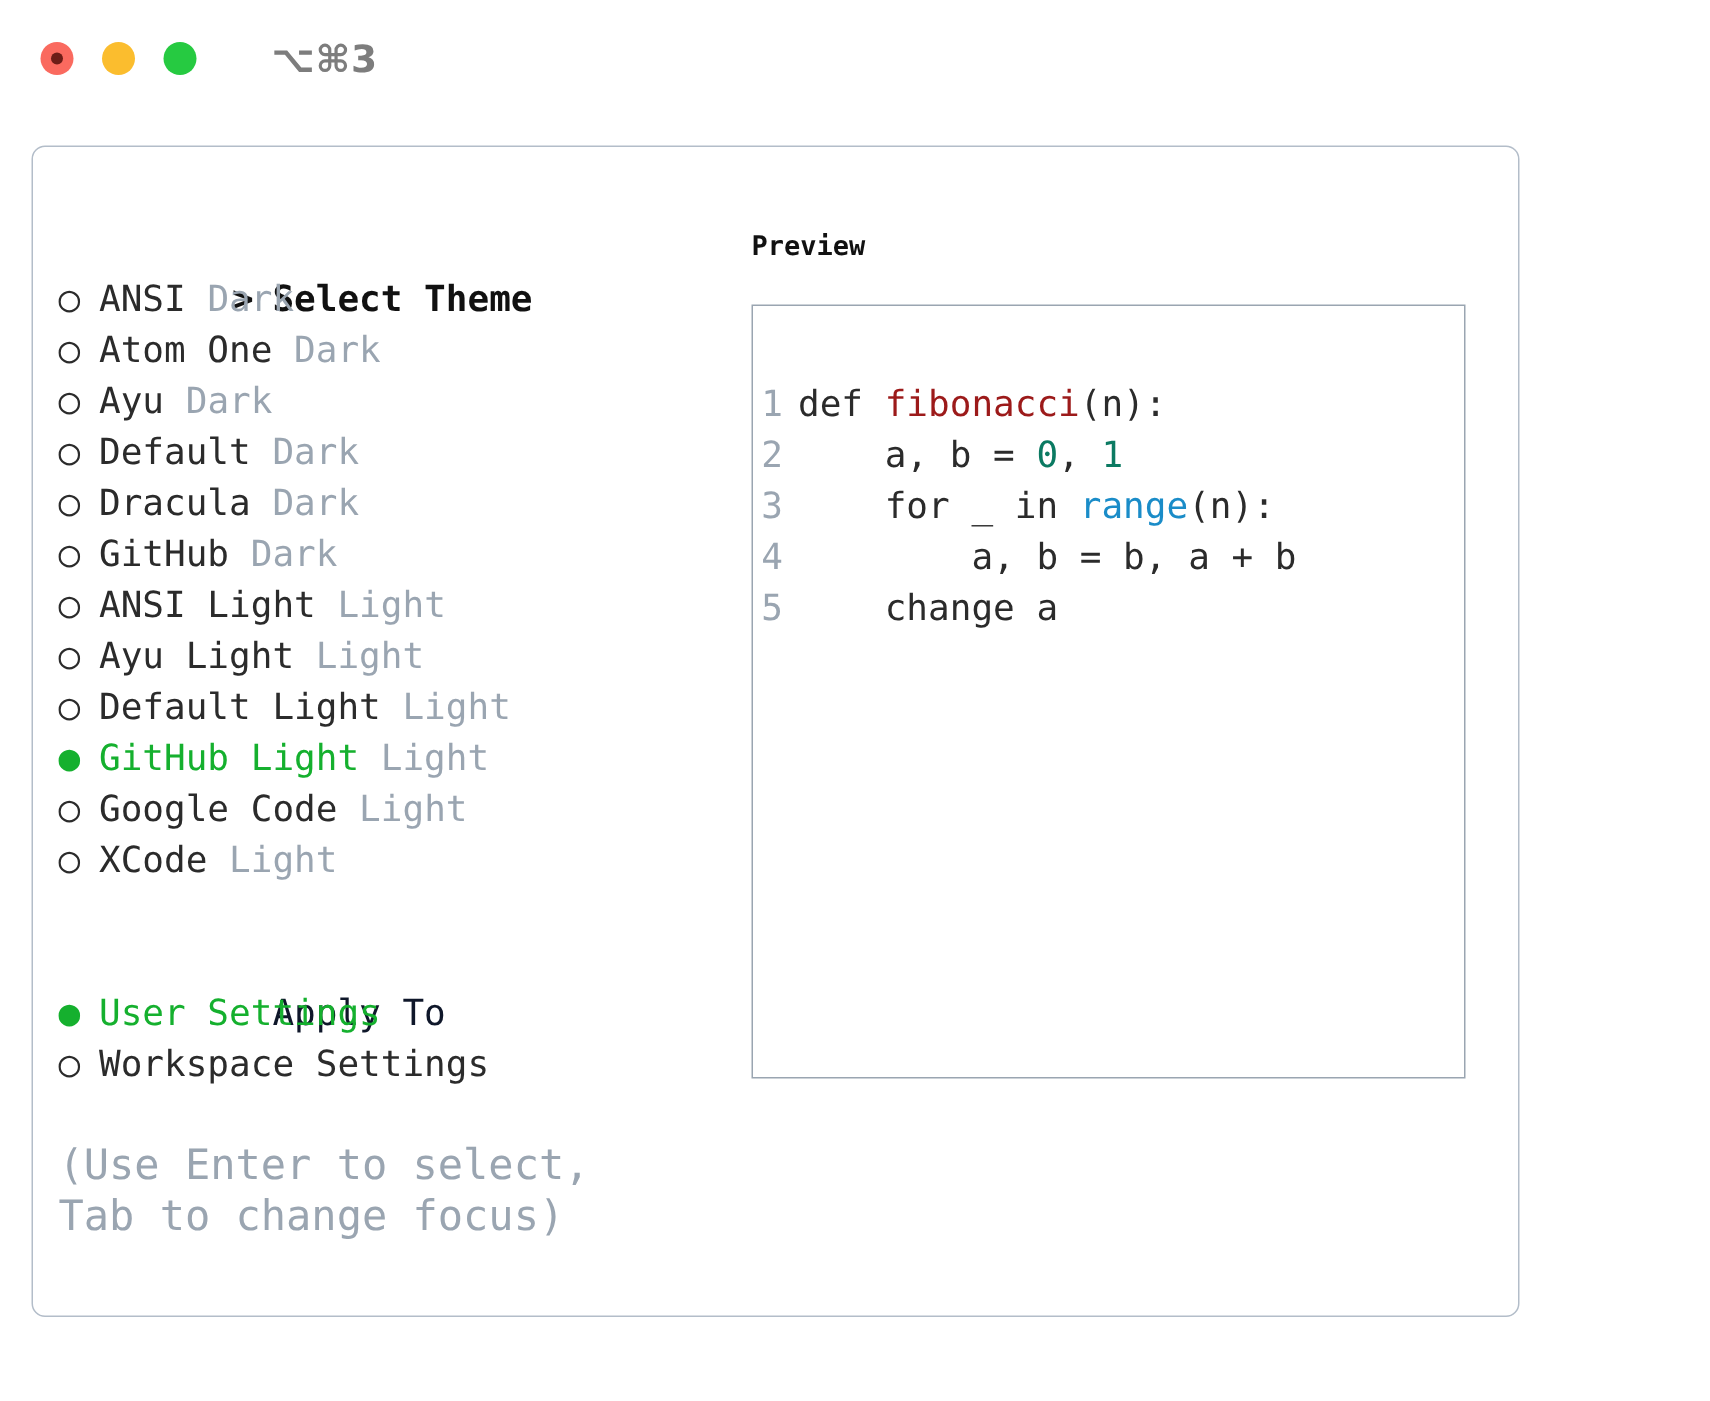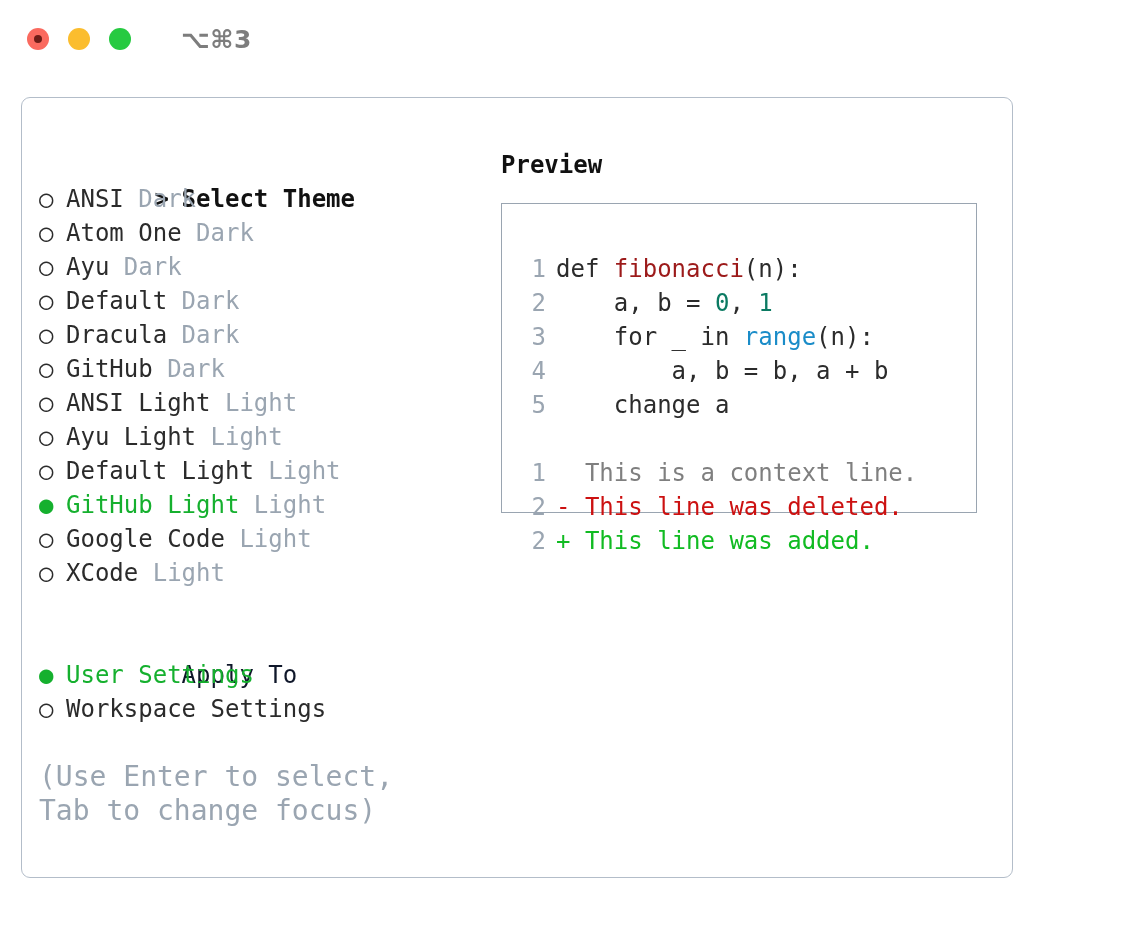--- a/index.html
+++ b/index.html
@@ -137,34 +137,34 @@
   }
 
   
   #right-col {
     position: absolute;
     left: 479px;
     top: 50px;
     width: 495px;
   }
   #preview-title {
-    font-size: 24px;
+    font-size: 18px;
     line-height: 34px;
     font-weight: bold;
     color: #111111;
     margin-bottom: 21px;
   }
   #preview-box {
     width: 476px;
-    height: 310px;
+    height: 516px;
     border: 1.5px solid #9aa5b1;
     box-sizing: border-box;
     background: #ffffff;
     padding-top: 48px;
-    padding-left: 24px;
+    padding-left: 0;
   }
   .code-line {
     font-size: 24px;
     line-height: 34px;
     white-space: pre;
     color: #2b2b2b;
   }
   .ln {
     color: #9aa5b1;
     display: inline-block;
@@ -237,22 +237,17 @@
 
       <div id="preview-box">
         <div id="code-block">
             <div class="code-line"><span class="ln">1</span><span class="tok-plain">def </span><span class="tok-fn">fibonacci</span><span class="tok-plain">(n):</span></div>
             <div class="code-line"><span class="ln">2</span><span class="tok-plain">    a, b = </span><span class="tok-num">0</span><span class="tok-plain">, </span><span class="tok-num">1</span></div>
             <div class="code-line"><span class="ln">3</span><span class="tok-plain">    for _ in </span><span class="tok-call">range</span><span class="tok-plain">(n):</span></div>
             <div class="code-line"><span class="ln">4</span><span class="tok-plain">        a, b = b, a + b</span></div>
             <div class="code-line"><span class="ln">5</span><span class="tok-plain">    change a</span></div>
           </div>
         <div class="blank-line"></div>
-        <div id="diff-block">
-            <div class="code-line"><span class="ln">1</span><span class="diff-ctx"> </span><span class="diff-ctx"> This is a context line.</span></div>
-            <div class="code-line"><span class="ln">2</span><span class="diff-del">-</span><span class="diff-del"> This line was deleted.</span></div>
-            <div class="code-line"><span class="ln">2</span><span class="diff-add">+</span><span class="diff-add"> This line was added.</span></div>
-          </div>
       </div>
     </div>
 
   </div>
 </div>
 
 </body></html>

